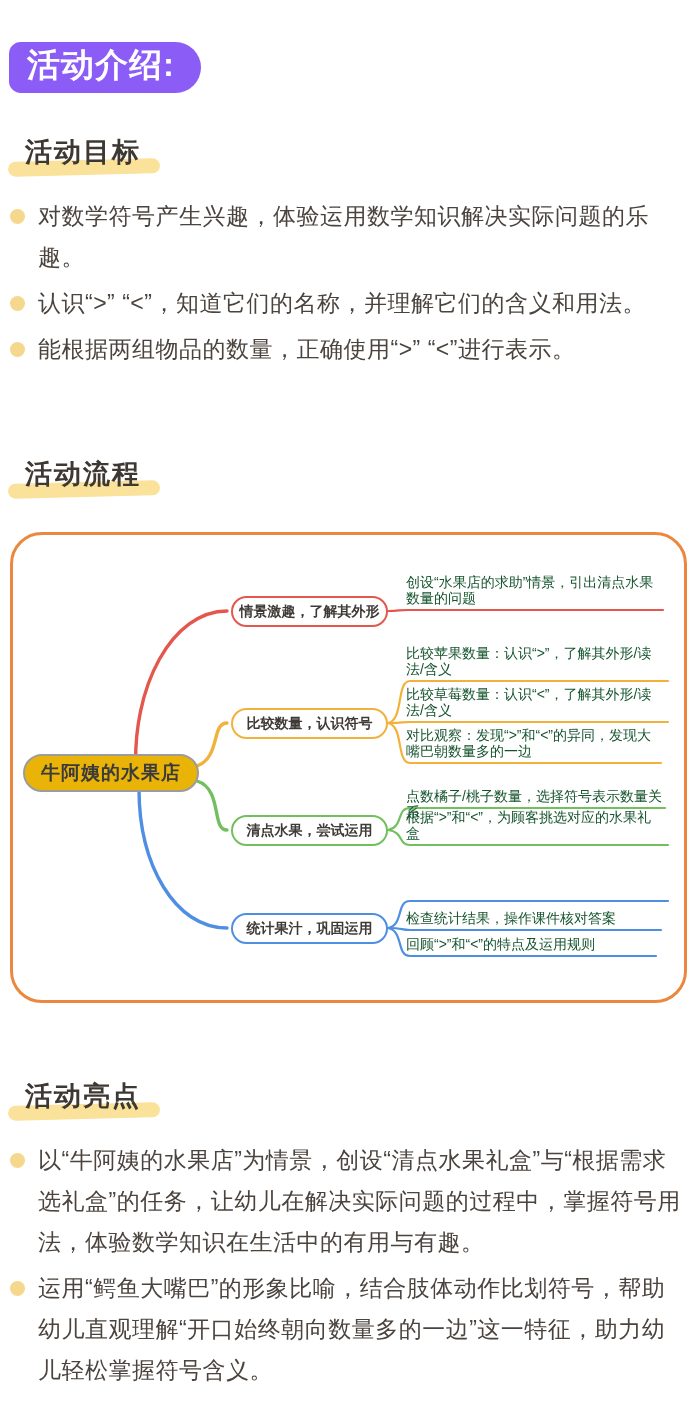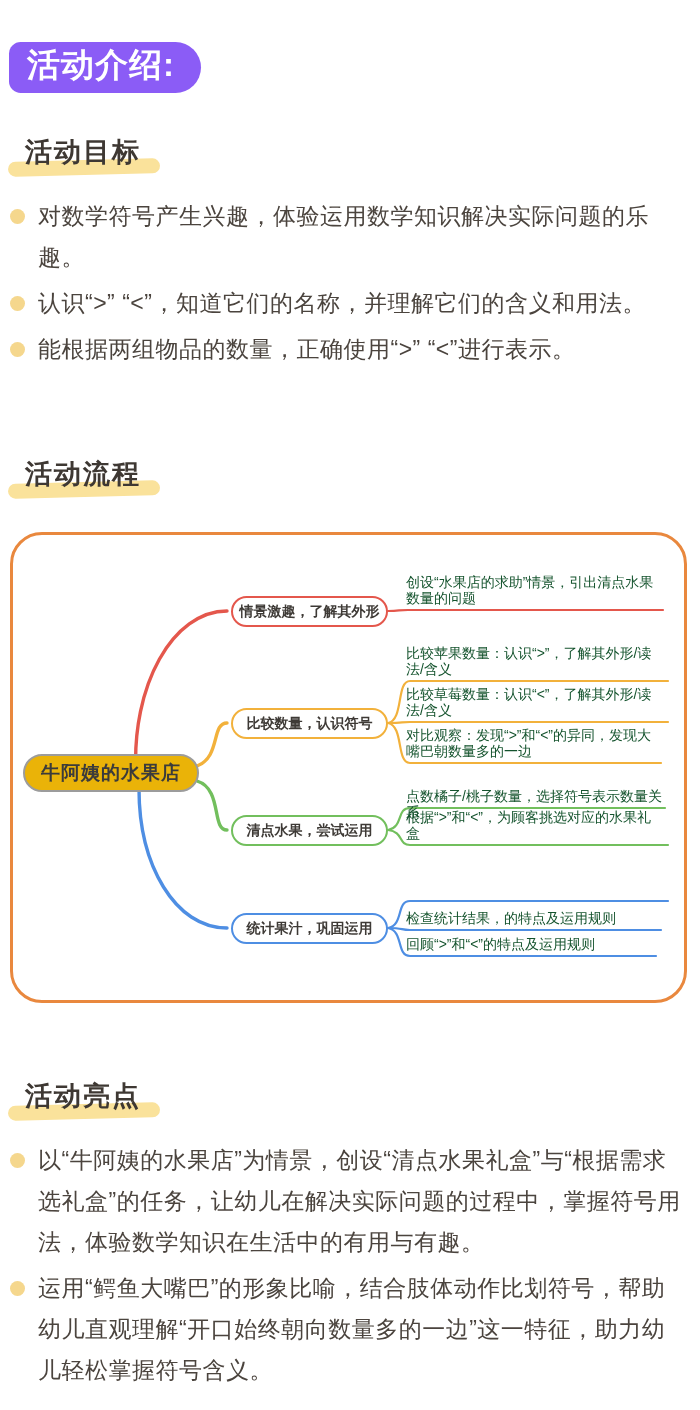--- a/index.html
+++ b/index.html
@@ -142,21 +142,21 @@
   <div class="mm-branch b2">比较数量，认识符号</div>
   <div class="mm-branch b3">清点水果，尝试运用</div>
   <div class="mm-branch b4">统计果汁，巩固运用</div>
 
   <div class="mm-leaf l11">创设“水果店的求助”情景，引出清点水果数量的问题</div>
   <div class="mm-leaf l21">比较苹果数量：认识“&gt;”，了解其外形/读法/含义</div>
   <div class="mm-leaf l22">比较草莓数量：认识“&lt;”，了解其外形/读法/含义</div>
   <div class="mm-leaf l23">对比观察：发现“&gt;”和“&lt;”的异同，发现大嘴巴朝数量多的一边</div>
   <div class="mm-leaf l31">点数橘子/桃子数量，选择符号表示数量关系</div>
   <div class="mm-leaf l32">根据“&gt;”和“&lt;”，为顾客挑选对应的水果礼盒</div>
-  <div class="mm-leaf l42">检查统计结果，的特点及运用规则</div>
+  <div class="mm-leaf l42">检查统计结果，操作课件核对答案</div>
   <div class="mm-leaf l43">回顾“&gt;”和“&lt;”的特点及运用规则</div>
 </div>
 
 <div class="sec-h" id="highlights-heading">
   <span class="hl-bar"></span>
   <span class="sec-title">活动亮点</span>
 </div>
 <ul class="bullets" id="highlights-list">
   <li>
     <span class="dot"></span>

